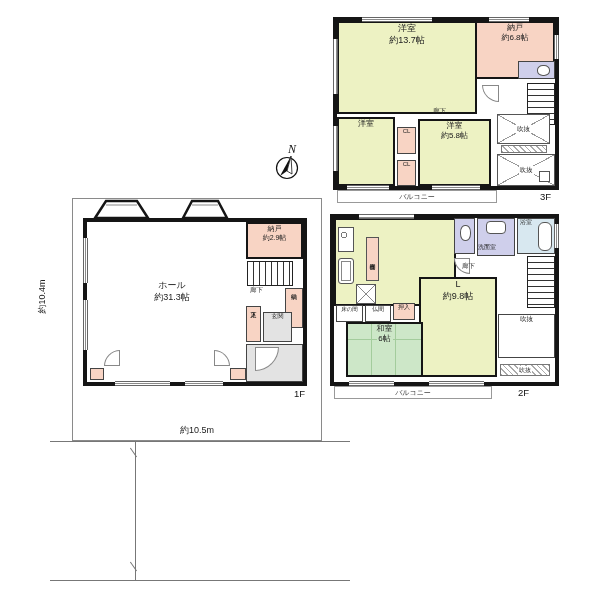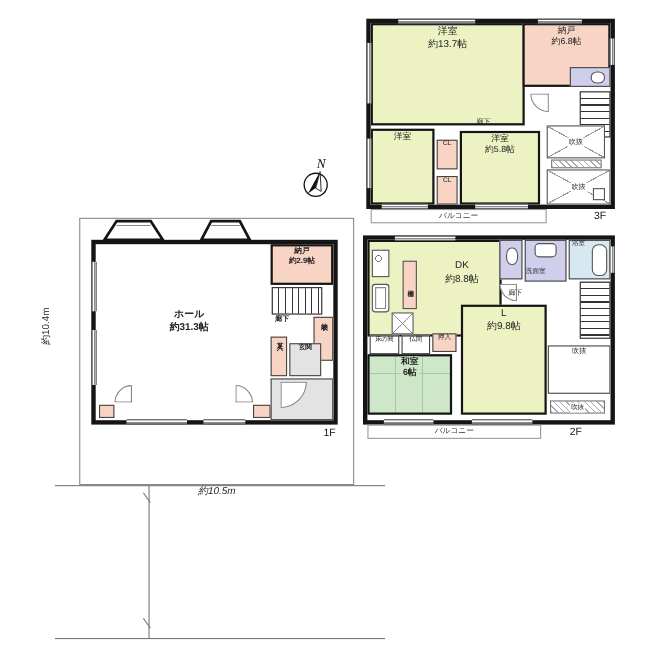--- a/index.html
+++ b/index.html
@@ -96,22 +96,20 @@
     <div class="win-h" style="left:95px;bottom:-4px;width:48px;"></div>
     <div class="win-v" style="right:-4px;top:14px;height:24px;"></div>
   </div>
   <div class="balcony" style="left:337px;top:190px;width:160px;height:13px;">
     <span class="lbl">バルコニー</span>
   </div>
   <div class="floor-tag" style="left:540px;top:191px;">3F</div>
 
   <div class="bldg" style="left:330px;top:214px;width:229px;height:172px;">
     <div class="room yg" style="left:0;top:0;width:122px;height:88px;">
-      <span class="lbl big" style="position:absolute;left:48px;top:16px;width:72px;">DK
-約8.8帖</span>
       <span class="fixture" style="left:2px;top:7px;width:16px;height:25px;background:
         radial-gradient(circle 3px at 5px 7px,#fff 2.2px,#777 2.2px 3px,#fff 3px),
         radial-gradient(circle 3px at 11px 7px,#fff 2.2px,#777 2.2px 3px,#fff 3px),
         radial-gradient(circle 3px at 5px 16px,#fff 2.2px,#777 2.2px 3px,#fff 3px),
         radial-gradient(circle 3px at 11px 16px,#fff 2.2px,#777 2.2px 3px,#fff 3px);"></span>
       <span class="fixture" style="left:2px;top:38px;width:16px;height:26px;border-radius:3px;box-shadow:inset 0 0 0 2px #fff,inset 0 0 0 3px #888;"></span>
       <span class="fixture pk" style="left:30px;top:17px;width:13px;height:44px;display:flex;align-items:center;justify-content:center;background:#f8d4c4;">
         <span class="vtext">食器棚</span>
       </span>
       <span class="xbox" style="left:20px;top:64px;width:20px;height:20px;"></span>
@@ -136,24 +134,24 @@
     <div class="arc" style="left:120px;top:40px;width:16px;height:16px;border-radius:0 0 0 100%;"></div>
     <div class="room thin" style="left:2px;top:87px;width:27px;height:17px;background:#fff;">
       <span class="lbl sm" style="font-size:5.5px;">床の間</span>
     </div>
     <div class="room thin" style="left:31px;top:87px;width:26px;height:17px;background:#fff;">
       <span class="lbl sm">仏間</span>
     </div>
     <div class="room pk thin" style="left:59px;top:85px;width:22px;height:17px;">
       <span class="lbl sm">押入</span>
     </div>
-    <div class="room" style="left:0;top:104px;width:77px;height:55px;background-color:#cde7c8;background-image:
+    <div class="room" style="left:12px;top:104px;width:77px;height:55px;background-color:#cde7c8;background-image:
       linear-gradient(to bottom,transparent 30%,#a3cc9c 30%,#a3cc9c 31%,transparent 31%),
       linear-gradient(to right,transparent 32%,#a3cc9c 32%,#a3cc9c 33%,transparent 33%),
-      linear-gradient(to right,transparent 65%,#a3cc9c 65%,#a3cc9c 66%,transparent 66%); font-weight: bold;">
+      linear-gradient(to right,transparent 65%,#a3cc9c 65%,#a3cc9c 66%,transparent 66%);">
       <span class="lbl" style="background:#cde7c8;">和室
 6帖</span>
     </div>
     <div class="room thin" style="left:164px;top:96px;width:57px;height:44px;background:#fff;">
       <span class="chip" style="position:static;">吹抜</span>
     </div>
     <div class="hatch" style="left:166px;top:146px;width:50px;height:12px;display:flex;align-items:center;justify-content:center;">
       <span class="chip" style="position:static;background:#fff;padding:0 1px;font-size:6px;">吹抜</span>
     </div>
     <div class="win-h" style="left:25px;top:-4px;width:55px;"></div>
@@ -168,21 +166,21 @@
 
   <div class="lot" style="left:72px;top:198px;width:250px;height:243px;"></div>
 
   <svg width="150" height="22" style="position:absolute;left:90px;top:197px;z-index:5;" xmlns="http://www.w3.org/2000/svg">
     <polygon points="5,21 16,4 47,4 58,21" fill="#fff" stroke="#151515" stroke-width="2.5"></polygon>
     <line x1="16" y1="8" x2="47" y2="8" stroke="#888" stroke-width="1"></line>
     <polygon points="93,21 102,4 128,4 137,21" fill="#fff" stroke="#151515" stroke-width="2.5"></polygon>
     <line x1="102" y1="8" x2="128" y2="8" stroke="#888" stroke-width="1"></line>
   </svg>
 
-  <div class="bldg" style="left:83px;top:218px;width:224px;height:168px;font-weight:bold;">
+  <div class="bldg" style="left:83px;top:218px;width:224px;height:168px;">
     <div class="lbl big" style="position:absolute;left:20px;top:58px;width:130px;text-align:center;">ホール
 約31.3帖</div>
     <div class="room pk" style="left:159px;top:0;width:57px;height:37px;">
       <span class="lbl med">納戸
 約2.9帖</span>
     </div>
     <div class="stairs-h" style="left:160px;top:39px;width:46px;height:25px;"></div>
     <div class="chip" style="left:163px;top:64px;">廊下</div>
     <div class="room pk thin" style="left:198px;top:66px;width:18px;height:40px;">
       <span class="vtext">収納</span>
@@ -208,20 +206,20 @@
   <div class="floor-tag" style="left:294px;top:388px;">1F</div>
 
   <svg width="36" height="44" style="position:absolute;left:273px;top:140px;" xmlns="http://www.w3.org/2000/svg">
     <text x="15" y="13" font-size="12" font-style="italic" font-family="Liberation Serif, DejaVu Serif, serif" fill="#111">N</text>
     <circle cx="14" cy="28" r="10.5" fill="#fff" stroke="#111" stroke-width="1.2"></circle>
     <polygon points="18,16 7,36 14,31" fill="#111"></polygon>
     <polygon points="18,16 14,31 19,34" fill="#fff" stroke="#111" stroke-width="0.8"></polygon>
   </svg>
 
   <div class="dim" style="left:6px;top:290px;width:72px;transform:rotate(-90deg);">約10.4m</div>
-  <div class="dim" style="left:152px;top:440px;width:90px;font-style:italic;">約10.5m</div>
+  <div class="dim" style="left:152px;top:424px;width:90px;">約10.5m</div>
   <div class="line" style="left:50px;top:441px;width:300px;height:1px;"></div>
   <div class="line" style="left:50px;top:580px;width:300px;height:1px;"></div>
   <div class="line" style="left:135px;top:441px;width:1px;height:139px;"></div>
   <div class="tick" style="left:128px;top:452px;transform:rotate(55deg);"></div>
   <div class="tick" style="left:128px;top:566px;transform:rotate(55deg);"></div>
 
 </div>
 
 </body></html>

